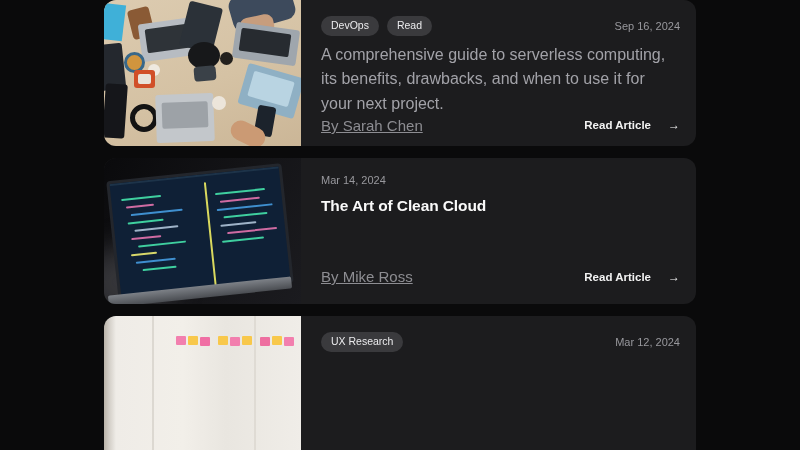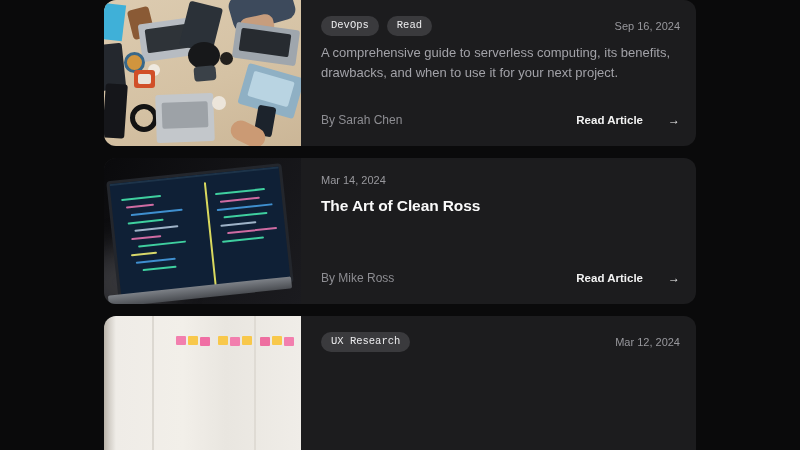--- a/index.html
+++ b/index.html
@@ -48,49 +48,48 @@
   .tags { display: flex; gap: 8px; }
   .tag {
     display: inline-block;
     background: #3a3a3d;
     color: #ebebed;
     font-size: 10.5px;
     line-height: 1;
     padding: 4px 10px 5px;
     border-radius: 100px;
     cursor: pointer;
-    font-family: Liberation Mono, monospace;
   }
   .date { font-size: 11px; color: #98989d; }
   .card-title {
     margin-top: 11px;
     font-size: 15.5px;
     font-weight: bold;
     color: #fafafa;
     letter-spacing: -0.1px;
     cursor: pointer;
   }
   .card-desc {
     margin-top: 7px;
-    font-size: 13px;
+    font-size: 16px;
     line-height: 1.55;
     color: #a2a2a8;
     max-width: 362px;
   }
   .footer-row {
     margin-top: auto;
     display: flex;
     align-items: center;
     justify-content: space-between;
   }
-  .author { font-size: 12px; color: #8d8d92; }
+  .author { font-size: 15px; color: #8d8d92; text-decoration: underline; }
   .read-link {
     display: flex;
     align-items: center;
-    gap: 25px;
+    gap: 17px;
     font-size: 11.5px;
     font-weight: bold;
     color: #f2f2f2;
     cursor: pointer;
     text-decoration: none;
     text-align: right;
   }
   .read-link .arrow { font-size: 12px; font-weight: normal; }
 
   
@@ -241,21 +240,21 @@
             <div class="r5"></div>
           <div class="r6"></div>
             <div class="r7"></div>
         </div>
         <div class="cl-base"></div>
       </div>
       <div class="card-body">
         <div class="meta-row">
           <span class="date">Mar 14, 2024</span>
         </div>
-        <h2 class="card-title">The Art of Clean Ross</h2>
+        <h2 class="card-title">The Art of Clean Cloud</h2>
         <div class="footer-row">
           <span class="author">By Mike Ross</span>
           <a class="read-link">
             <span>Read Article</span>
             <span class="arrow">→</span>
           </a>
         </div>
       </div>
     </article>
 

